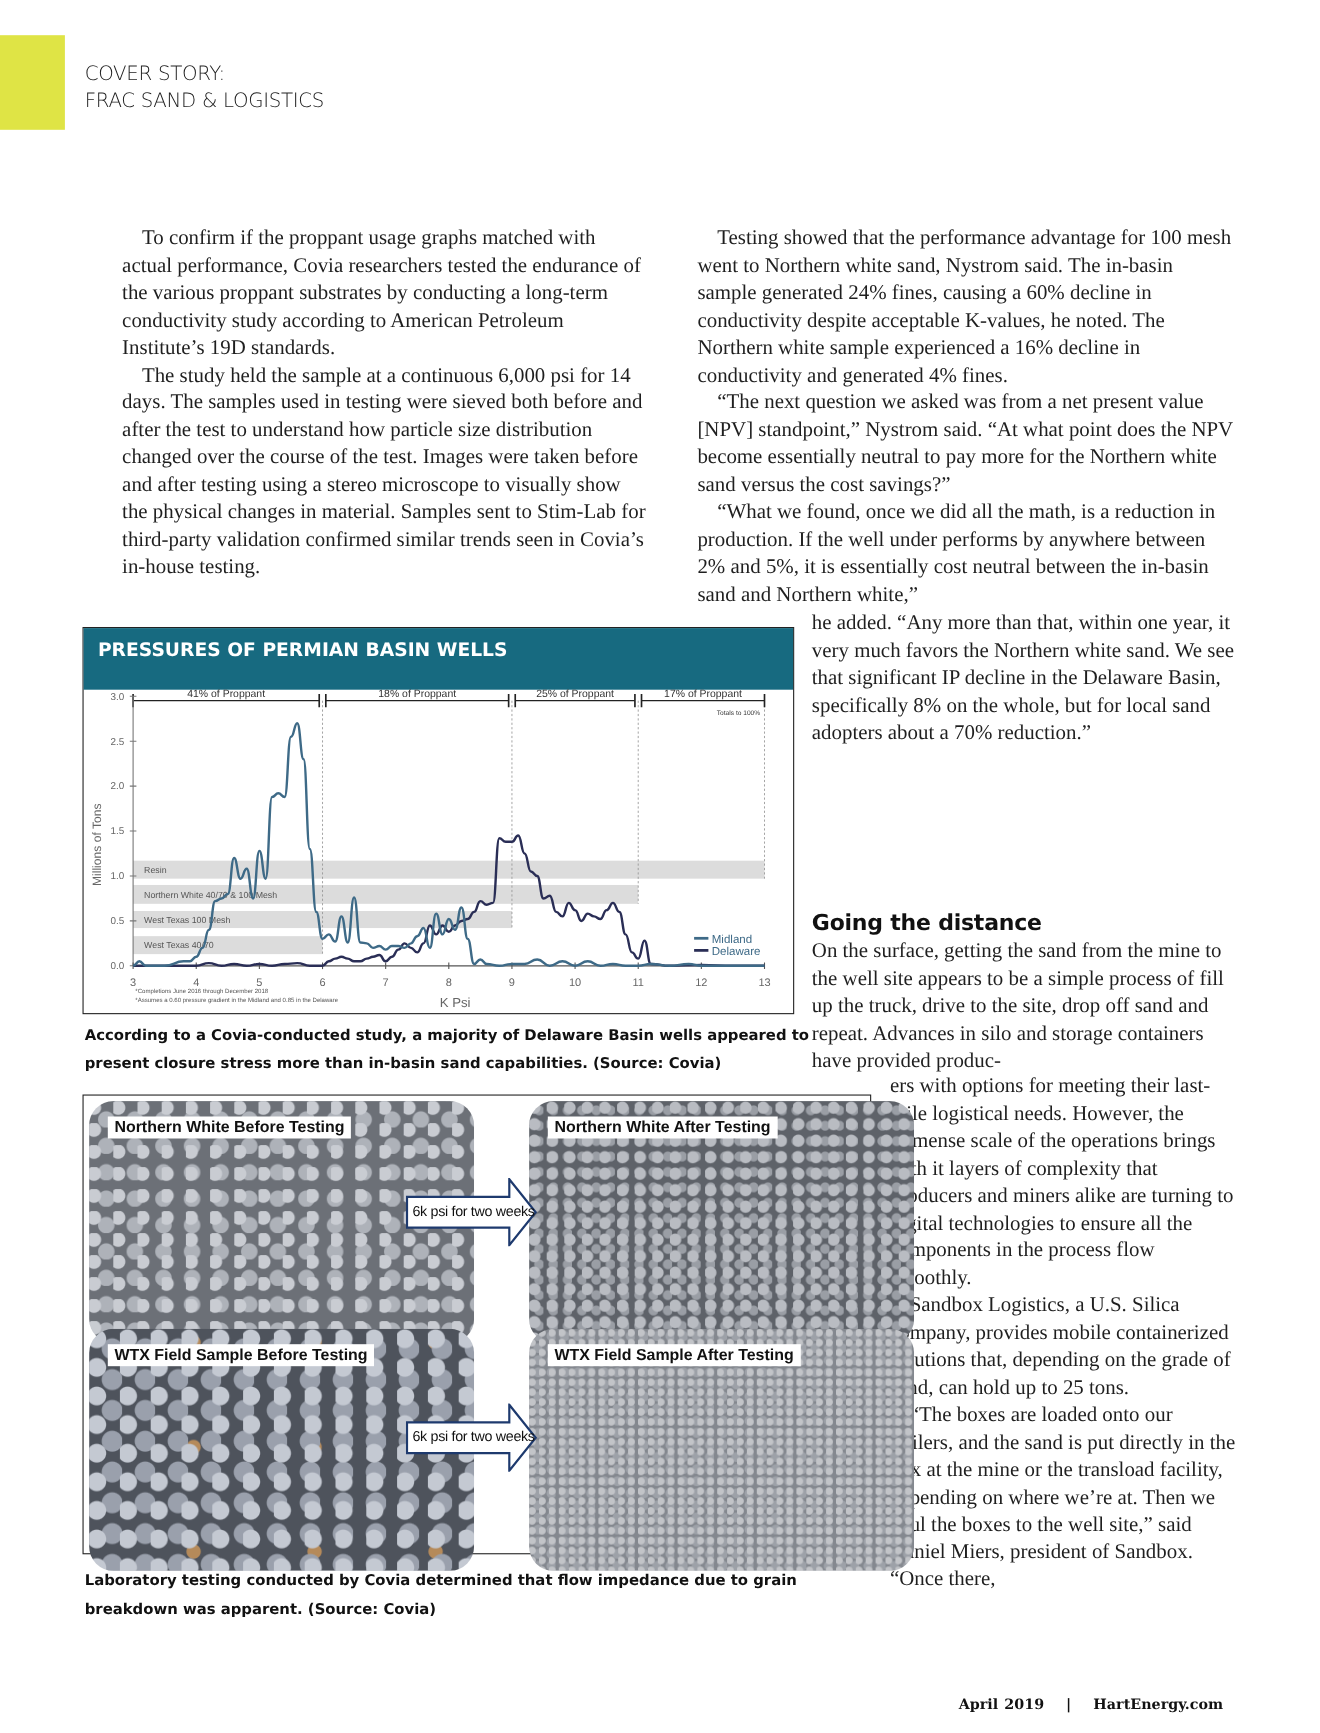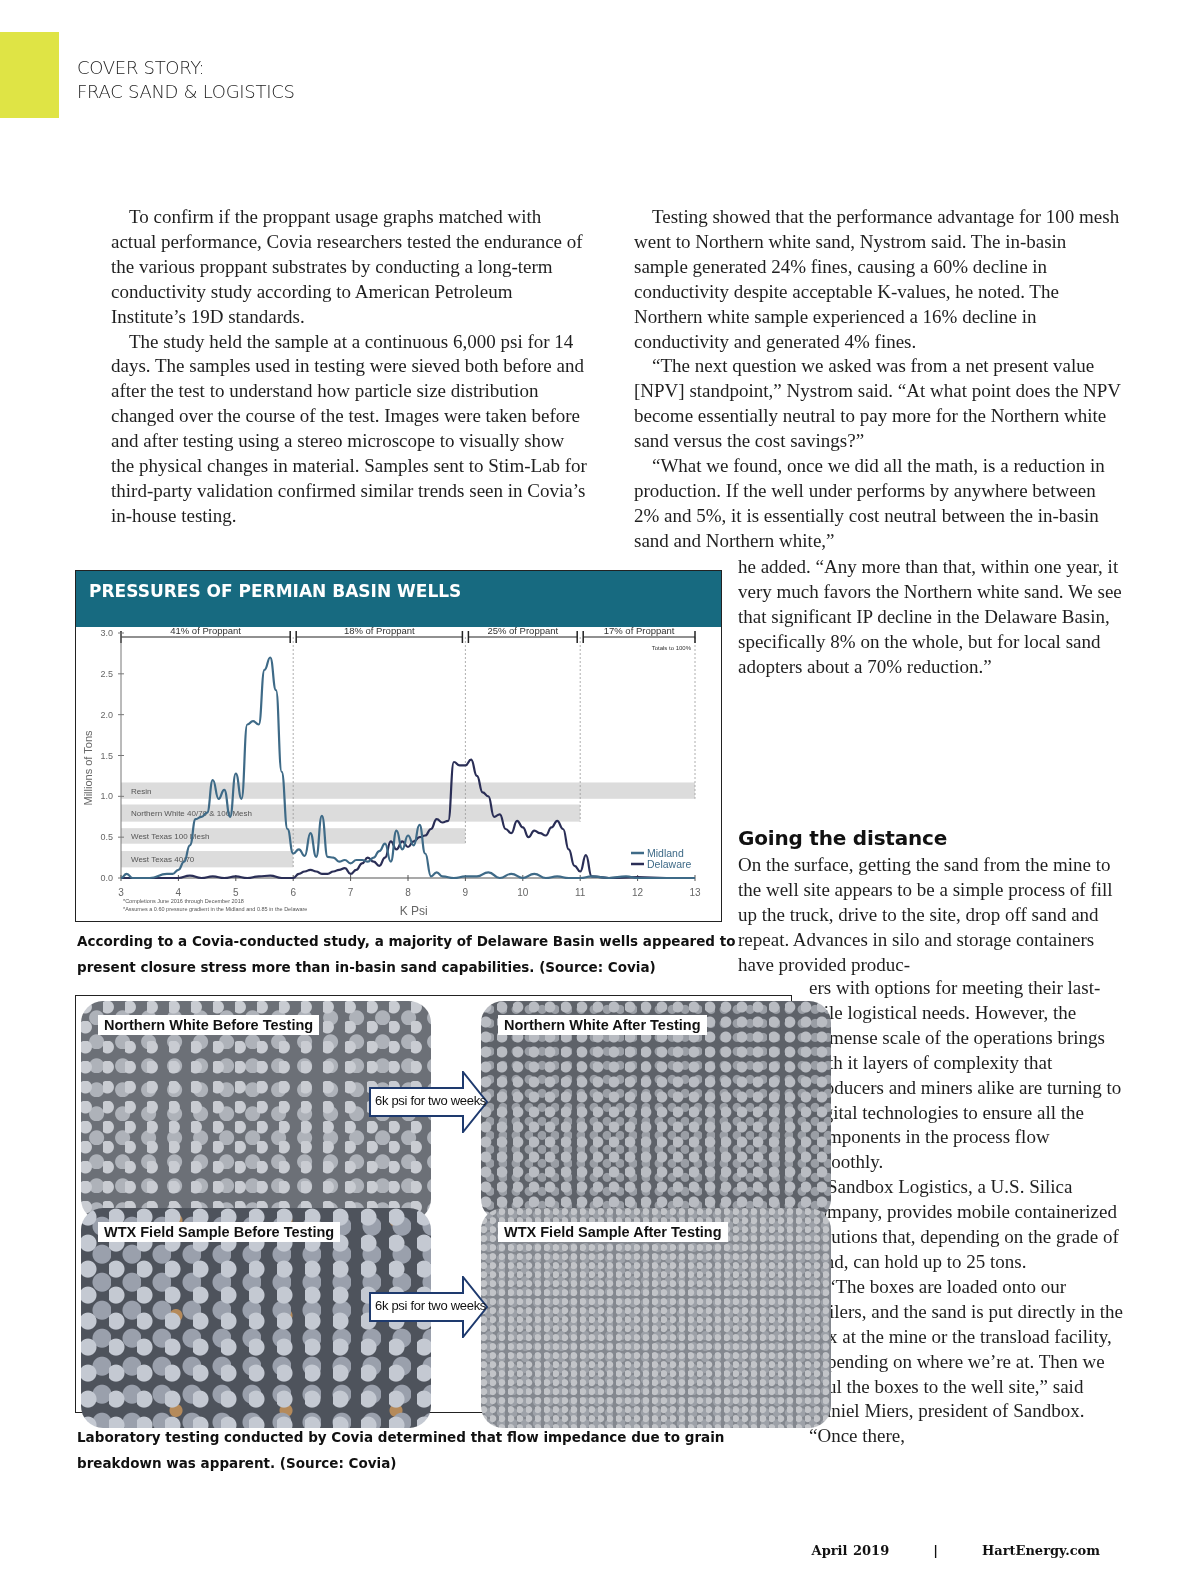--- a/index.html
+++ b/index.html
@@ -32,21 +32,21 @@
   .photo.wtx-before { left: 5px; top: 212px; background: radial-gradient(circle at 25% 35%, #c4c9d2 0 8px, transparent 9px) 0 0/28px 26px, radial-gradient(circle at 70% 65%, #9aa0ac 0 9px, transparent 10px) 0 0/30px 28px, radial-gradient(circle at 50% 50%, #b58a5a 0 6px, transparent 7px) 40px 60px/110px 95px, #4e535c; text-align: right; }
   .photo.wtx-after { left: 405px; top: 212px; background: radial-gradient(circle at 30% 40%, #c2c4c8 0 3px, transparent 4px) 0 0/9px 9px, radial-gradient(circle at 70% 60%, #9da1a8 0 4px, transparent 5px) 0 0/12px 11px, #84888f; }
   .photo-label { position: absolute; left: 17px; top: 14px; background: #fff; padding: 2px 6px; font-family: "Liberation Sans", sans-serif; font-weight: bold; font-size: 14.5px; color: #111; white-space: nowrap; }
   .arrow { position: absolute; width: 120px; height: 62px; }
   .arrow.a1 { left: 293px; top: 75px; }
   .arrow.a2 { left: 293px; top: 280px; }
   .arrow-text { position: absolute; left: 6px; top: 22px; font-family: "Liberation Sans", sans-serif; font-size: 13px; color: #111; white-space: nowrap; letter-spacing: -0.3px; }
 
   .footer-page { position: absolute; left: 24px; top: 1602px; font-family: Liberation Mono, monospace; font-weight: bold; font-size: 14px; color: #111; }
   .footer-right { position: absolute; right: 78px; top: 1543px; font-family: "DejaVu Serif", serif; font-weight: bold; font-size: 13px; color: #111; word-spacing: 1px; }
-  .footer-right span { margin: 0 22px; }
+  .footer-right span { margin: 0 10px; }
 </style>
 </head>
 <body>
 
 <div class="accent-block"></div>
 <div class="section-label">
   <div>COVER STORY:</div>
   <div>FRAC SAND &amp; LOGISTICS</div>
 </div>
 

